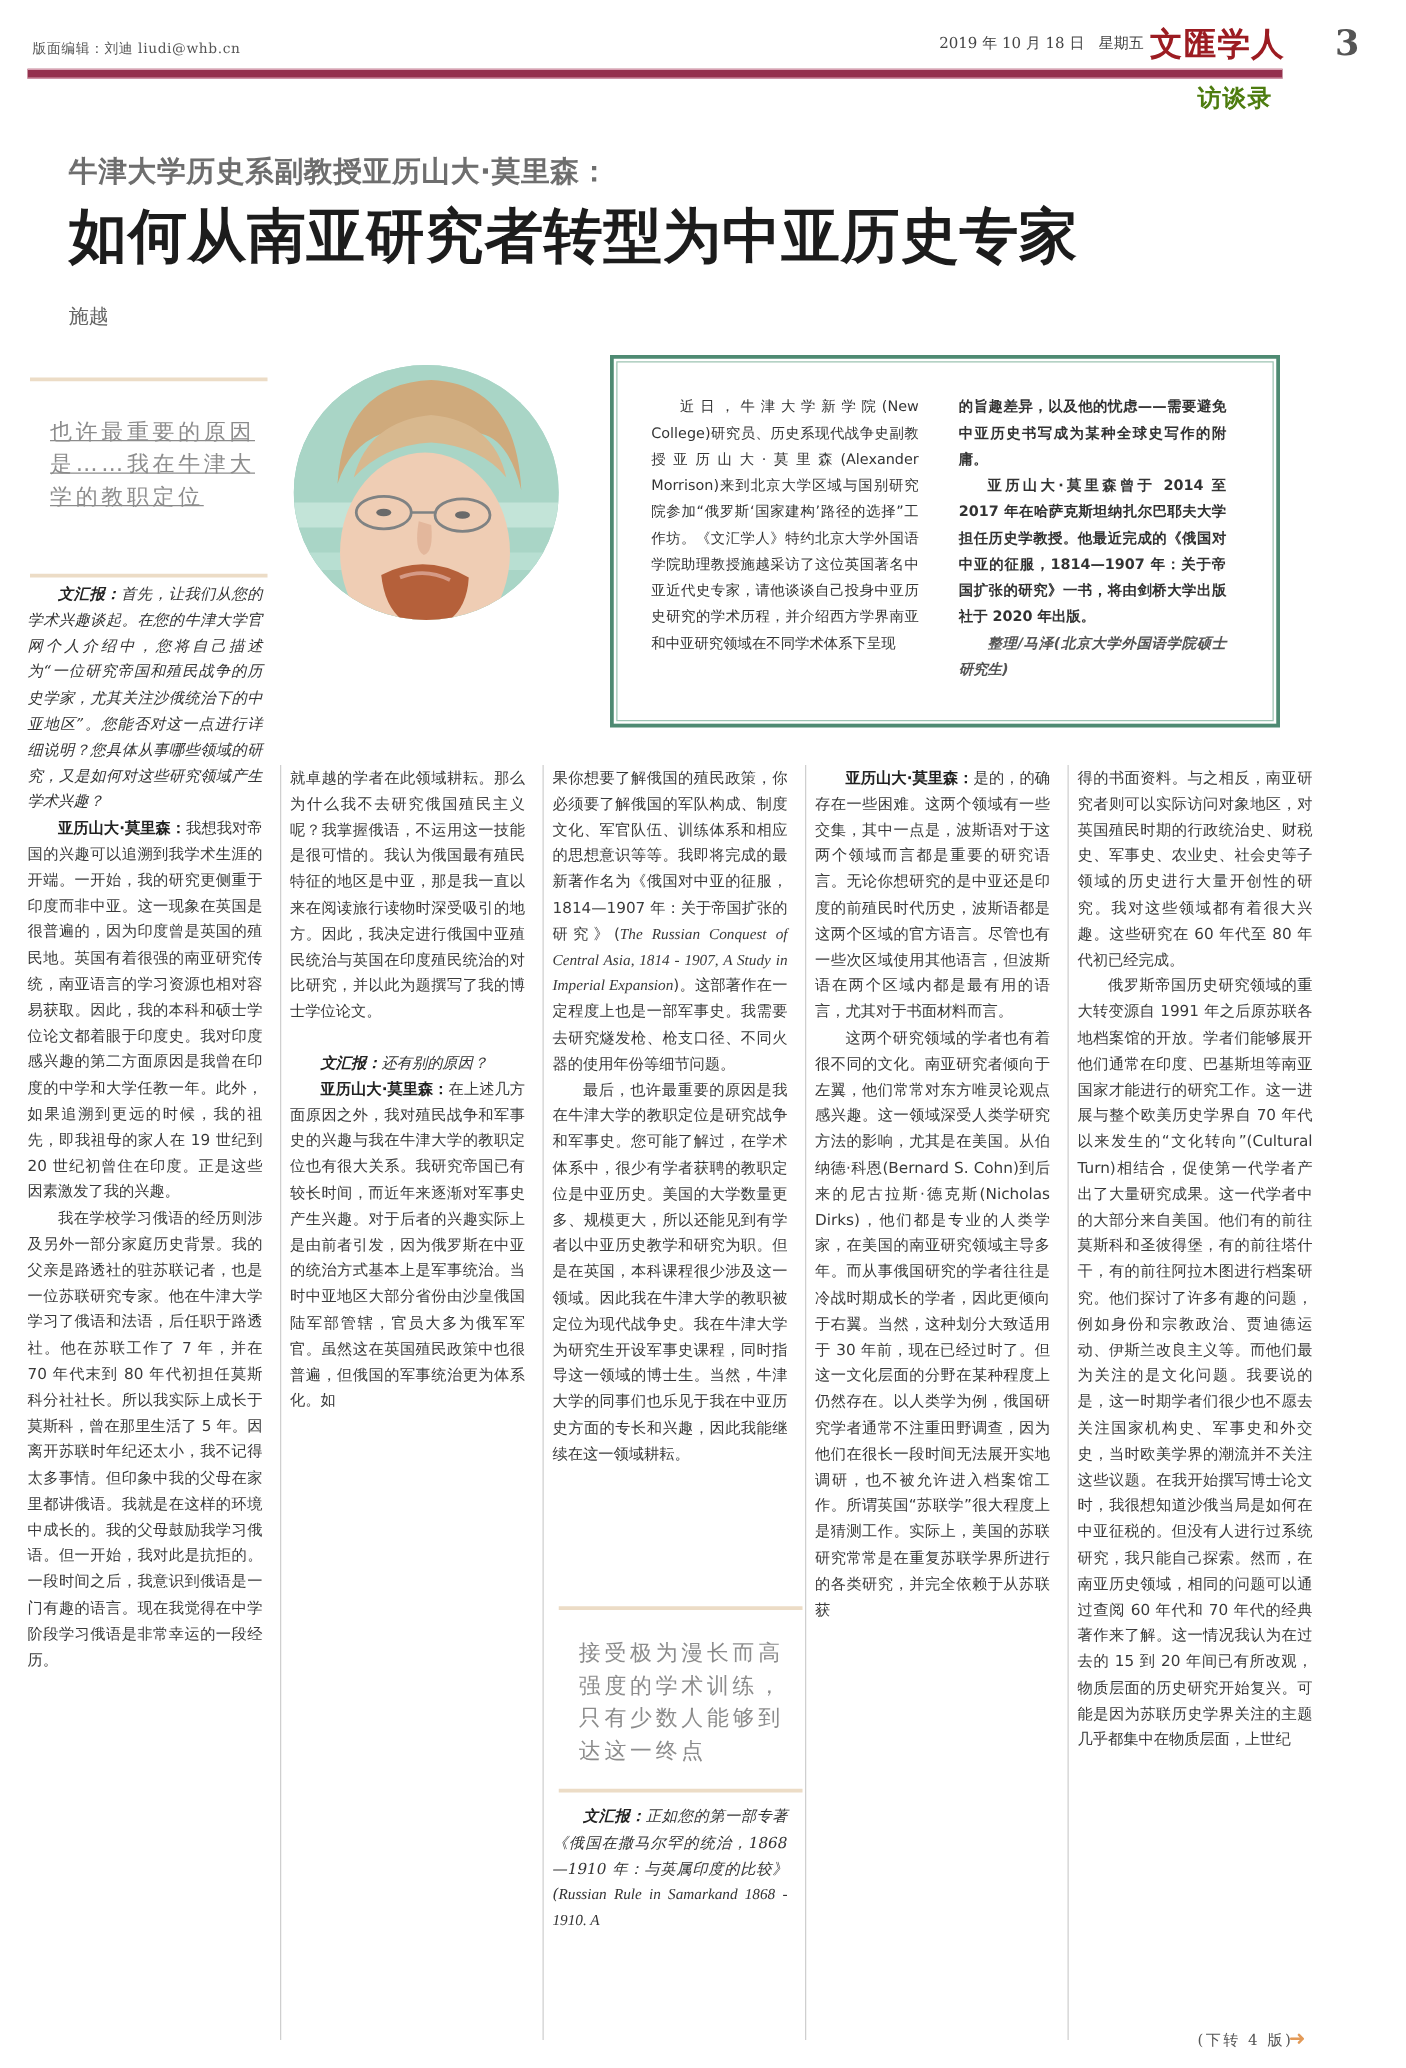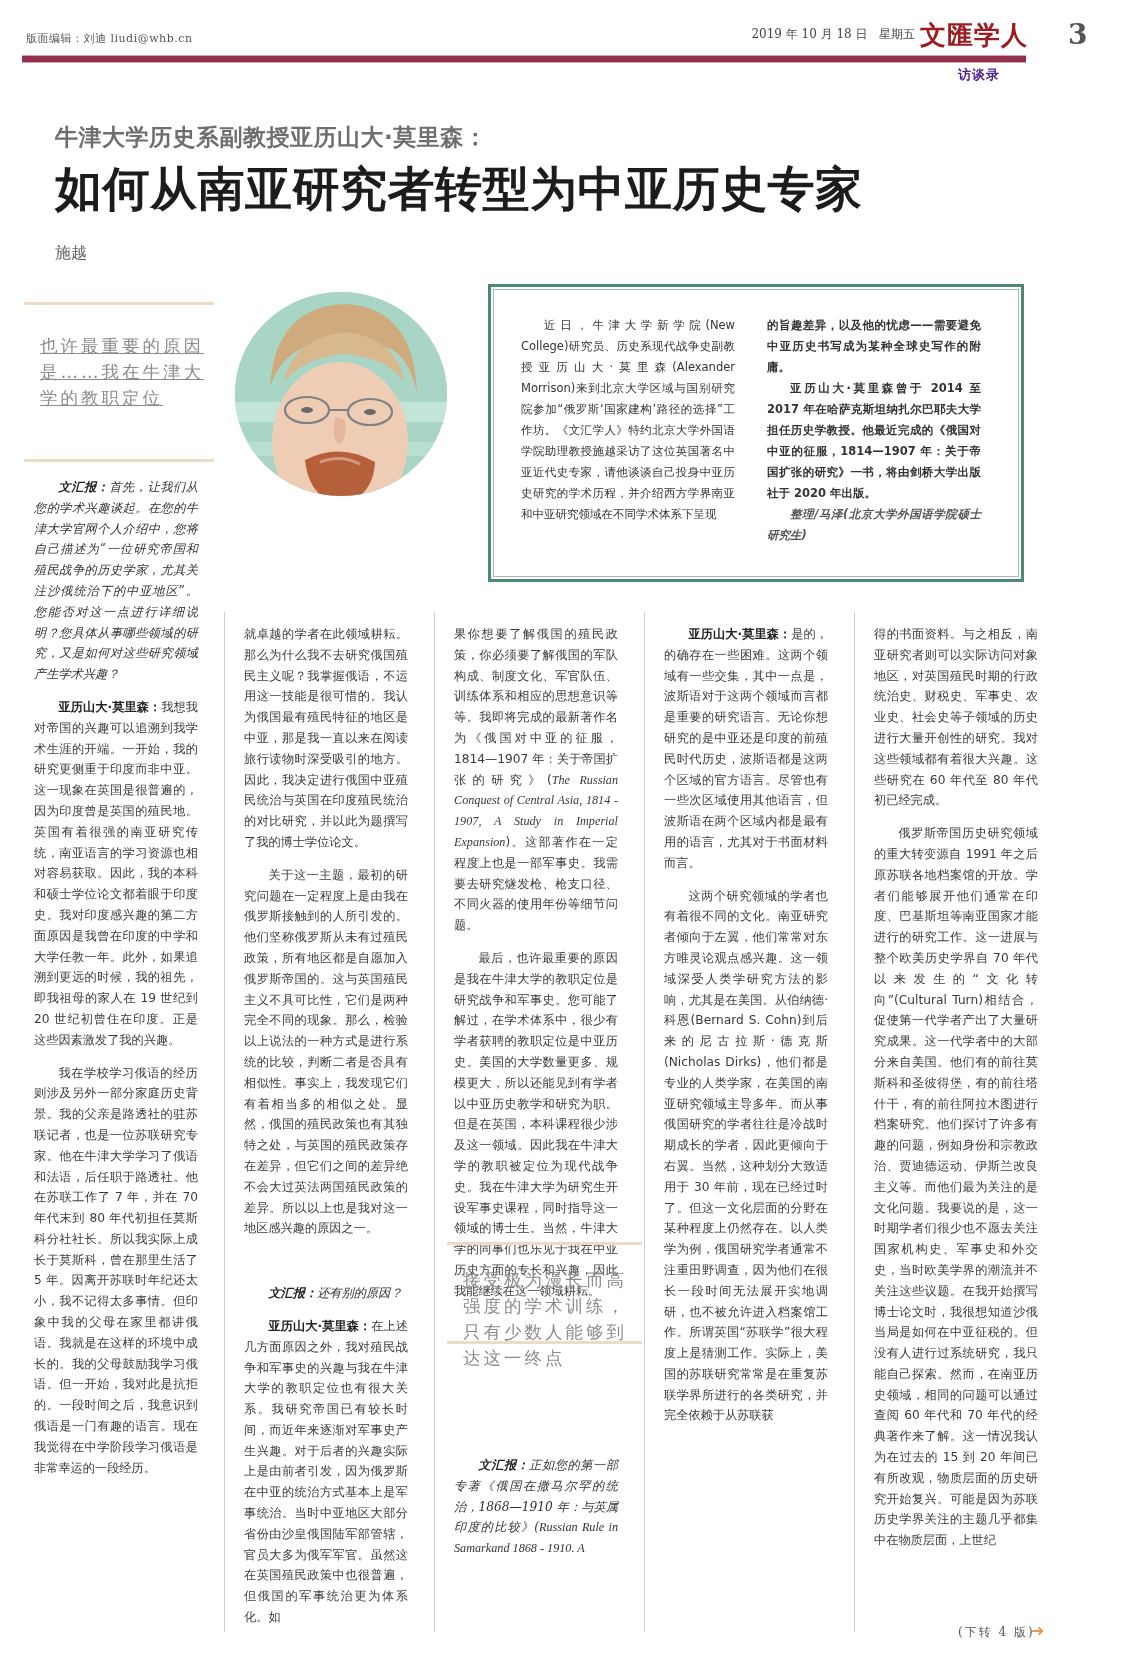--- a/index.html
+++ b/index.html
@@ -6,49 +6,49 @@
   body { width: 1125px; height: 1654px; position: relative; overflow: hidden;
          font-family: "DejaVu Sans", sans-serif; color: #2a2a2a; }
   .abs { position: absolute; }
 
   
   .editor { left: 26px; top: 31px; font-size: 11px; color: #555; font-family: "DejaVu Serif", serif; letter-spacing: 0.5px; }
   .dateline { right: 210px; top: 26px; font-size: 12px; color: #444; font-family: "DejaVu Serif", serif; }
   .brand { left: 920px; top: 18px; font-size: 26px; font-weight: bold; color: #9c1c22; font-family: "DejaVu Serif", serif; letter-spacing: 1px; }
   .pageno { left: 1068px; top: 18px; font-size: 28px; font-weight: bold; color: #555; font-family: "DejaVu Serif", serif; }
   .rule { left: 22px; top: 55px; width: 1004px; height: 6px; background: #94304d; border-top: 1px solid #d8a2b3; border-bottom: 1px solid #d8a2b3; }
-  .section { left: 958px; top: 66px; font-size: 13px; color: #4c1d95; font-weight: bold; letter-spacing: 1px; }
+  .section { left: 958px; top: 66px; font-size: 19px; color: #4d7c0f; font-weight: bold; letter-spacing: 1px; }
 
   
   .kicker { left: 55px; top: 122px; font-size: 23px; font-weight: bold; color: #6e6e6e; letter-spacing: 0.5px; }
   .headline { left: 55px; top: 158px; font-size: 47px; font-weight: bold; color: #1c1c1c; font-family: "DejaVu Serif", serif; letter-spacing: 0.5px; }
   .byline { left: 55px; top: 243px; font-size: 16px; color: #666; font-family: "DejaVu Serif", serif; }
 
   
   .pull { border-top: 3px solid #ecdcc6; border-bottom: 3px solid #ecdcc6; color: #8c8c8c; font-size: 17.5px; line-height: 26px; letter-spacing: 3px; }
   .pull1 { left: 24px; top: 302px; width: 190px; height: 160px; padding: 0 4px 0 16px; box-sizing: border-box; text-decoration: underline; }
   .pull1 span { display: block; margin-top: 28px; }
-  .pull2 { left: 447px; top: 1242px; width: 195px; height: 102px; box-sizing: border-box; padding: 0 0 0 16px; }
+  .pull2 { left: 447px; top: 1285px; width: 195px; height: 149px; box-sizing: border-box; padding: 0 0 0 16px; }
   .pull2 span { display: block; margin-top: 22px; }
 
   
   .portrait { left: 235px; top: 292px; width: 212px; height: 204px; border-radius: 50%; overflow: hidden;
               background: radial-gradient(ellipse at 30% 60%, #bfe0d6 0%, #8fc5b4 40%, #a7d3c6 70%, #d8ece5 100%); }
 
   
   .introbox { left: 488px; top: 284px; width: 530px; height: 292px; border: 3px solid #4e8a72; box-shadow: inset 0 0 0 2px #ffffff, inset 0 0 0 3px #9cc3b2; background: #fff; }
   .introcol { position: absolute; top: 28px; width: 214px; font-size: 11.5px; line-height: 21px; color: #333; text-align: justify; }
   .introcol.c1 { left: 30px; } .introcol.c2 { left: 276px; font-weight: bold; }
   .introcol p { margin: 0; text-indent: 2em; }
   .introcol p.noind { text-indent: 0; }
   .introcol .credit { color: #555; font-style: italic; }
 
   
   .col { position: absolute; top: 612px; width: 188px; font-size: 12.2px; line-height: 20.8px; color: #3a3a3a; text-align: justify; }
-  .col p { margin: 12px; text-indent: 2em; }
+  .col p { margin: 0; text-indent: 2em; }
   .col p.cont { text-indent: 0; }
   .col .q { font-family: "DejaVu Serif", serif; font-style: italic; color: #333; }
   .col .lbl { font-weight: bold; color: #222; }
   .col .en { font-family: "Liberation Serif", serif; font-style: italic; }
   .col .sp { height: 20px; }
   .divider { position: absolute; top: 612px; width: 1px; height: 1020px; background: #cfcfcf; }
 
   .c-a { left: 22px; top: 465px; }
   .c-b { left: 232px; }
   .c-c { left: 442px; }
@@ -113,21 +113,20 @@
 <div class="col c-a">
   <p class="q"><span class="lbl">文汇报：</span><span>首先，让我们从您的学术兴趣谈起。在您的牛津大学官网个人介绍中，您将自己描述为“一位研究帝国和殖民战争的历史学家，尤其关注沙俄统治下的中亚地区”。您能否对这一点进行详细说明？您具体从事哪些领域的研究，又是如何对这些研究领域产生学术兴趣？</span></p>
   <p><span class="lbl">亚历山大·莫里森：</span><span>我想我对帝国的兴趣可以追溯到我学术生涯的开端。一开始，我的研究更侧重于印度而非中亚。这一现象在英国是很普遍的，因为印度曾是英国的殖民地。英国有着很强的南亚研究传统，南亚语言的学习资源也相对容易获取。因此，我的本科和硕士学位论文都着眼于印度史。我对印度感兴趣的第二方面原因是我曾在印度的中学和大学任教一年。此外，如果追溯到更远的时候，我的祖先，即我祖母的家人在 19 世纪到 20 世纪初曾住在印度。正是这些因素激发了我的兴趣。</span></p>
   <p>我在学校学习俄语的经历则涉及另外一部分家庭历史背景。我的父亲是路透社的驻苏联记者，也是一位苏联研究专家。他在牛津大学学习了俄语和法语，后任职于路透社。他在苏联工作了 7 年，并在 70 年代末到 80 年代初担任莫斯科分社社长。所以我实际上成长于莫斯科，曾在那里生活了 5 年。因离开苏联时年纪还太小，我不记得太多事情。但印象中我的父母在家里都讲俄语。我就是在这样的环境中成长的。我的父母鼓励我学习俄语。但一开始，我对此是抗拒的。一段时间之后，我意识到俄语是一门有趣的语言。现在我觉得在中学阶段学习俄语是非常幸运的一段经历。</p>
 </div>
 
 <div class="divider" style="left:224px;"></div>
 
 <div class="col c-b">
   <p class="cont">就卓越的学者在此领域耕耘。那么为什么我不去研究俄国殖民主义呢？我掌握俄语，不运用这一技能是很可惜的。我认为俄国最有殖民特征的地区是中亚，那是我一直以来在阅读旅行读物时深受吸引的地方。因此，我决定进行俄国中亚殖民统治与英国在印度殖民统治的对比研究，并以此为题撰写了我的博士学位论文。</p>
-  <p>关于这一主题，最初的研究问题在一定程度上是由我在俄罗斯接触到的人所引发的。他们坚称俄罗斯从未有过殖民政策，所有地区都是自愿加入俄罗斯帝国的。这与英国殖民主义不具可比性，它们是两种完全不同的现象。那么，检验以上说法的一种方式是进行系统的比较，判断二者是否具有相似性。事实上，我发现它们有着相当多的相似之处。显然，俄国的殖民政策也有其独特之处，与英国的殖民政策存在差异，但它们之间的差异绝不会大过英法两国殖民政策的差异。所以以上也是我对这一地区感兴趣的原因之一。</p>
   <div class="sp"></div>
   <p class="q"><span class="lbl">文汇报：</span><span>还有别的原因？</span></p>
   <p><span class="lbl">亚历山大·莫里森：</span><span>在上述几方面原因之外，我对殖民战争和军事史的兴趣与我在牛津大学的教职定位也有很大关系。我研究帝国已有较长时间，而近年来逐渐对军事史产生兴趣。对于后者的兴趣实际上是由前者引发，因为俄罗斯在中亚的统治方式基本上是军事统治。当时中亚地区大部分省份由沙皇俄国陆军部管辖，官员大多为俄军军官。虽然这在英国殖民政策中也很普遍，但俄国的军事统治更为体系化。如</span></p>
 </div>
 
 <div class="divider" style="left:434px;"></div>
 
 <div class="col c-c">
   <p class="cont"><span>果你想要了解俄国的殖民政策，你必须要了解俄国的军队构成、制度文化、军官队伍、训练体系和相应的思想意识等等。我即将完成的最新著作名为《俄国对中亚的征服，1814—1907 年：关于帝国扩张的研究》(</span><span class="en">The Russian Conquest of Central Asia, 1814 - 1907, A Study in Imperial Expansion</span><span>)。这部著作在一定程度上也是一部军事史。我需要去研究燧发枪、枪支口径、不同火器的使用年份等细节问题。</span></p>
   <p>最后，也许最重要的原因是我在牛津大学的教职定位是研究战争和军事史。您可能了解过，在学术体系中，很少有学者获聘的教职定位是中亚历史。美国的大学数量更多、规模更大，所以还能见到有学者以中亚历史教学和研究为职。但是在英国，本科课程很少涉及这一领域。因此我在牛津大学的教职被定位为现代战争史。我在牛津大学为研究生开设军事史课程，同时指导这一领域的博士生。当然，牛津大学的同事们也乐见于我在中亚历史方面的专长和兴趣，因此我能继续在这一领域耕耘。</p>

